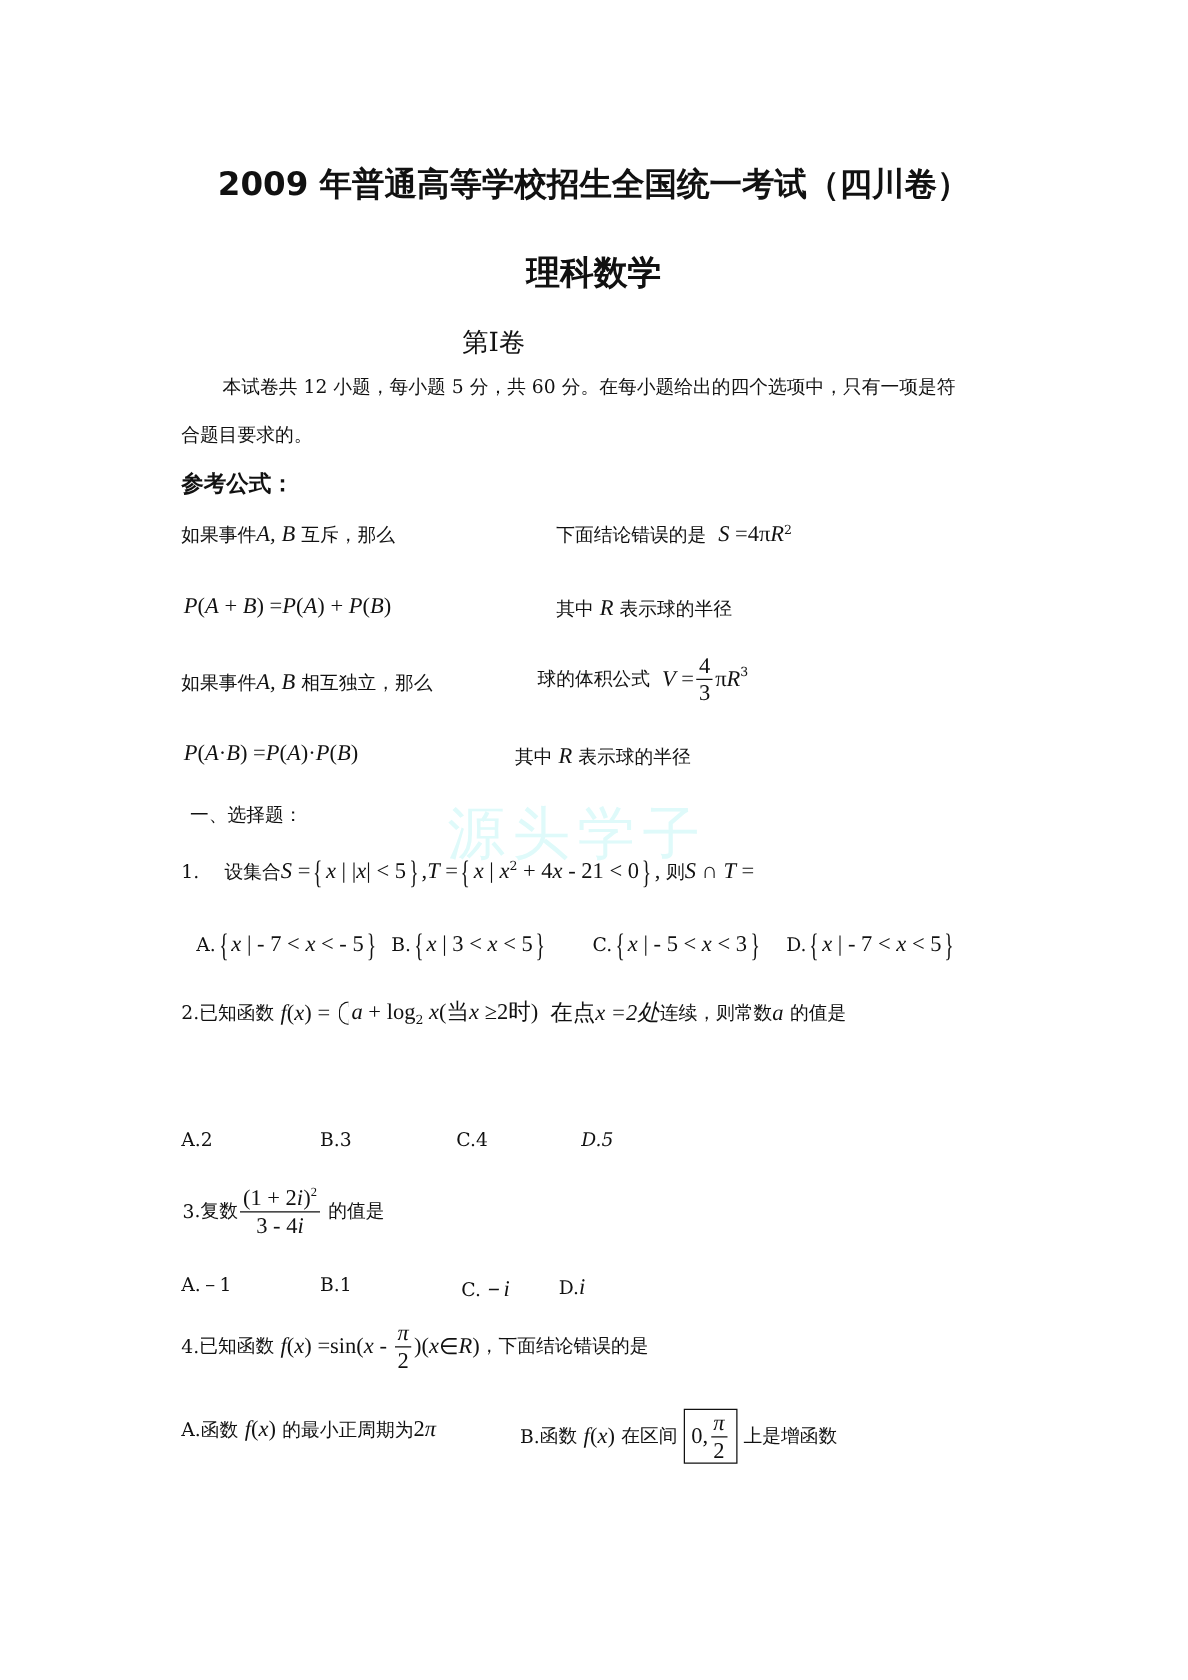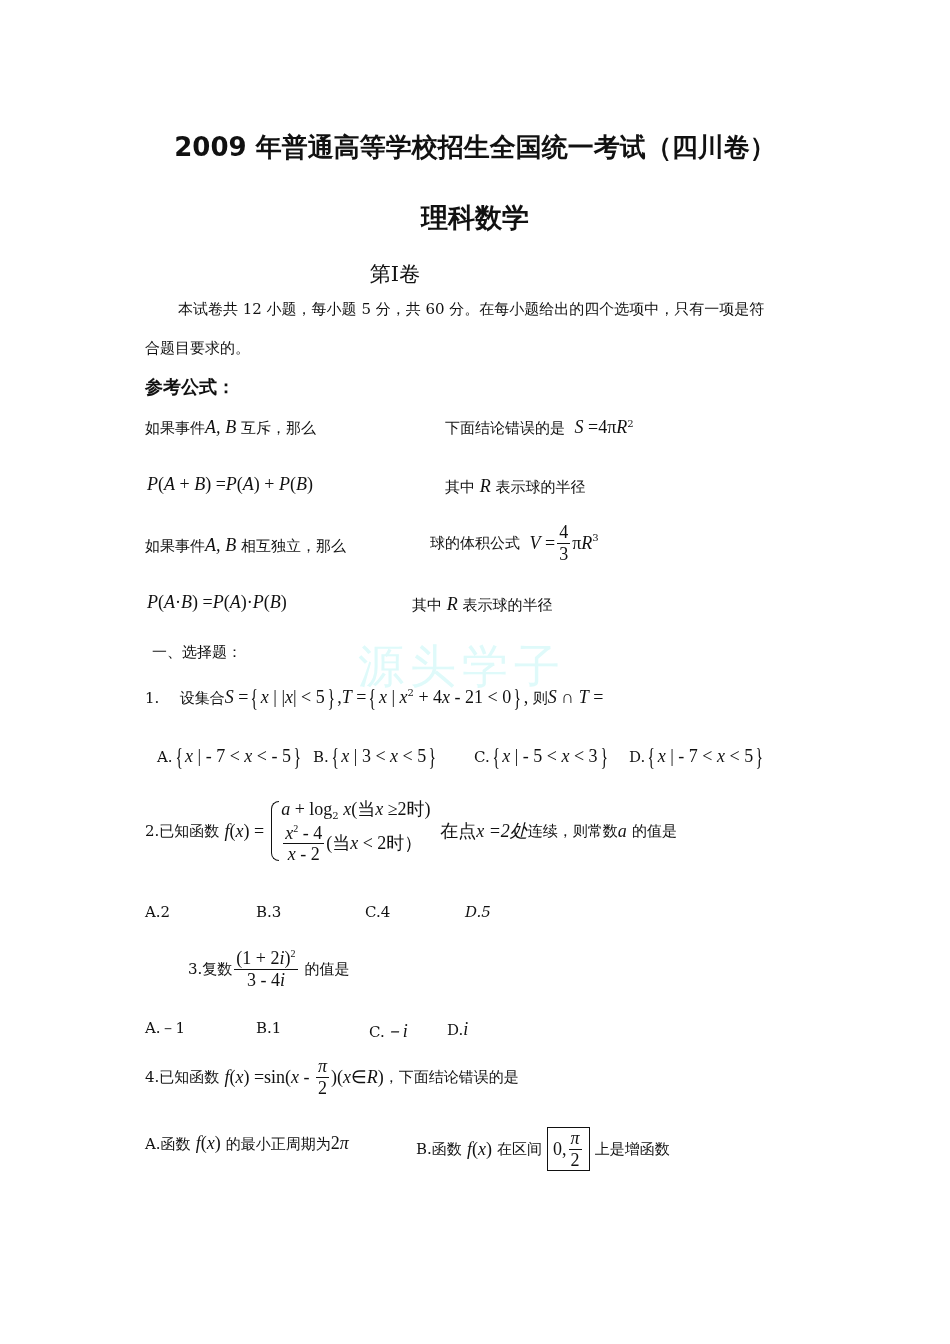--- a/index.html
+++ b/index.html
@@ -79,33 +79,32 @@
   <span style="position:absolute; left:168px;"><span class="txt">B.</span><span class="brace">{</span><span class="m">x</span><span class="mn"> | 3 &lt; </span><span class="m">x</span><span class="mn"> &lt; 5</span><span class="brace">}</span></span>
   <span style="position:absolute; left:329px;"><span class="txt">C.</span><span class="brace">{</span><span class="m">x</span><span class="mn"> | - 5 &lt; </span><span class="m">x</span><span class="mn"> &lt; 3</span><span class="brace">}</span></span>
   <span style="position:absolute; left:484px;"><span class="txt">D.</span><span class="brace">{</span><span class="m">x</span><span class="mn"> | - 7 &lt; </span><span class="m">x</span><span class="mn"> &lt; 5</span><span class="brace">}</span></span>
 </div>
 
 <div class="abs content" style="left:145px; top:797px;">
   <span class="txt" style="vertical-align:middle;">2</span><span class="txt" style="vertical-align:middle;">.已知函数</span>
   <span class="m" style="vertical-align:middle;">f</span><span class="mn" style="vertical-align:middle;">(</span><span class="m" style="vertical-align:middle;">x</span><span class="mn" style="vertical-align:middle;">) =</span>
   <span class="cases">
     <div><span class="m">a</span><span class="mn"> + log</span><span class="sub">2</span><span class="m"> x</span><span class="mn">(当</span><span class="m">x</span><span class="mn"> ≥2时)</span></div>
-    <div><span class="frac mn" style="font-size:18px;"><span class="num"><span class="m">x</span><span class="sup">2</span> - 4</span><span><span class="m">x</span> - 2</span></span><span class="mn">(当</span><span class="m">x</span><span class="mn"> &lt; 2时）</span></div>
   </span>
   <span class="mn" style="vertical-align:middle;">&nbsp;在点</span><span class="m" style="vertical-align:middle;">x</span><span class="mn" style="vertical-align:middle;font-style:italic;"> =2处</span><span class="txt" style="vertical-align:middle;">连续，则常数</span><span class="m" style="vertical-align:middle;">a</span>&nbsp;<span class="txt" style="vertical-align:middle;">的值是</span>
 </div>
 
 <div class="abs txt content" style="left:145px; top:903px; width:500px;">
   <span style="position:absolute; left:0;"><span>A.</span><span>2</span></span>
   <span style="position:absolute; left:111px;"><span>B.</span><span>3</span></span>
   <span style="position:absolute; left:220px;"><span>C.</span><span>4</span></span>
   <span style="position:absolute; left:320px;font-style:italic;"><span>D.</span><span>5</span></span>
 </div>
 
-<div class="abs content" style="left:146px; top:948px;margin-left:42px;">
+<div class="abs content" style="left:146px; top:948px;">
   <span class="txt" style="vertical-align:middle;">3</span><span class="txt" style="vertical-align:middle;">.复数</span><span class="frac mn"><span class="num">(1 + 2<span class="m">i</span>)<span class="sup">2</span></span><span>3 - 4<span class="m">i</span></span></span>&nbsp;<span class="txt" style="vertical-align:middle;">的值是</span>
 </div>
 
 <div class="abs txt content" style="left:145px; top:1019px; width:500px;">
   <span style="position:absolute; left:0;"><span>A.</span><span>－1</span></span>
   <span style="position:absolute; left:111px;"><span>B.</span><span>1</span></span>
   <span style="position:absolute; left:224px;"><span>C.</span><span class="m">－i</span></span>
   <span style="position:absolute; left:302px;"><span>D.</span><span class="m">i</span></span>
 </div>
 

